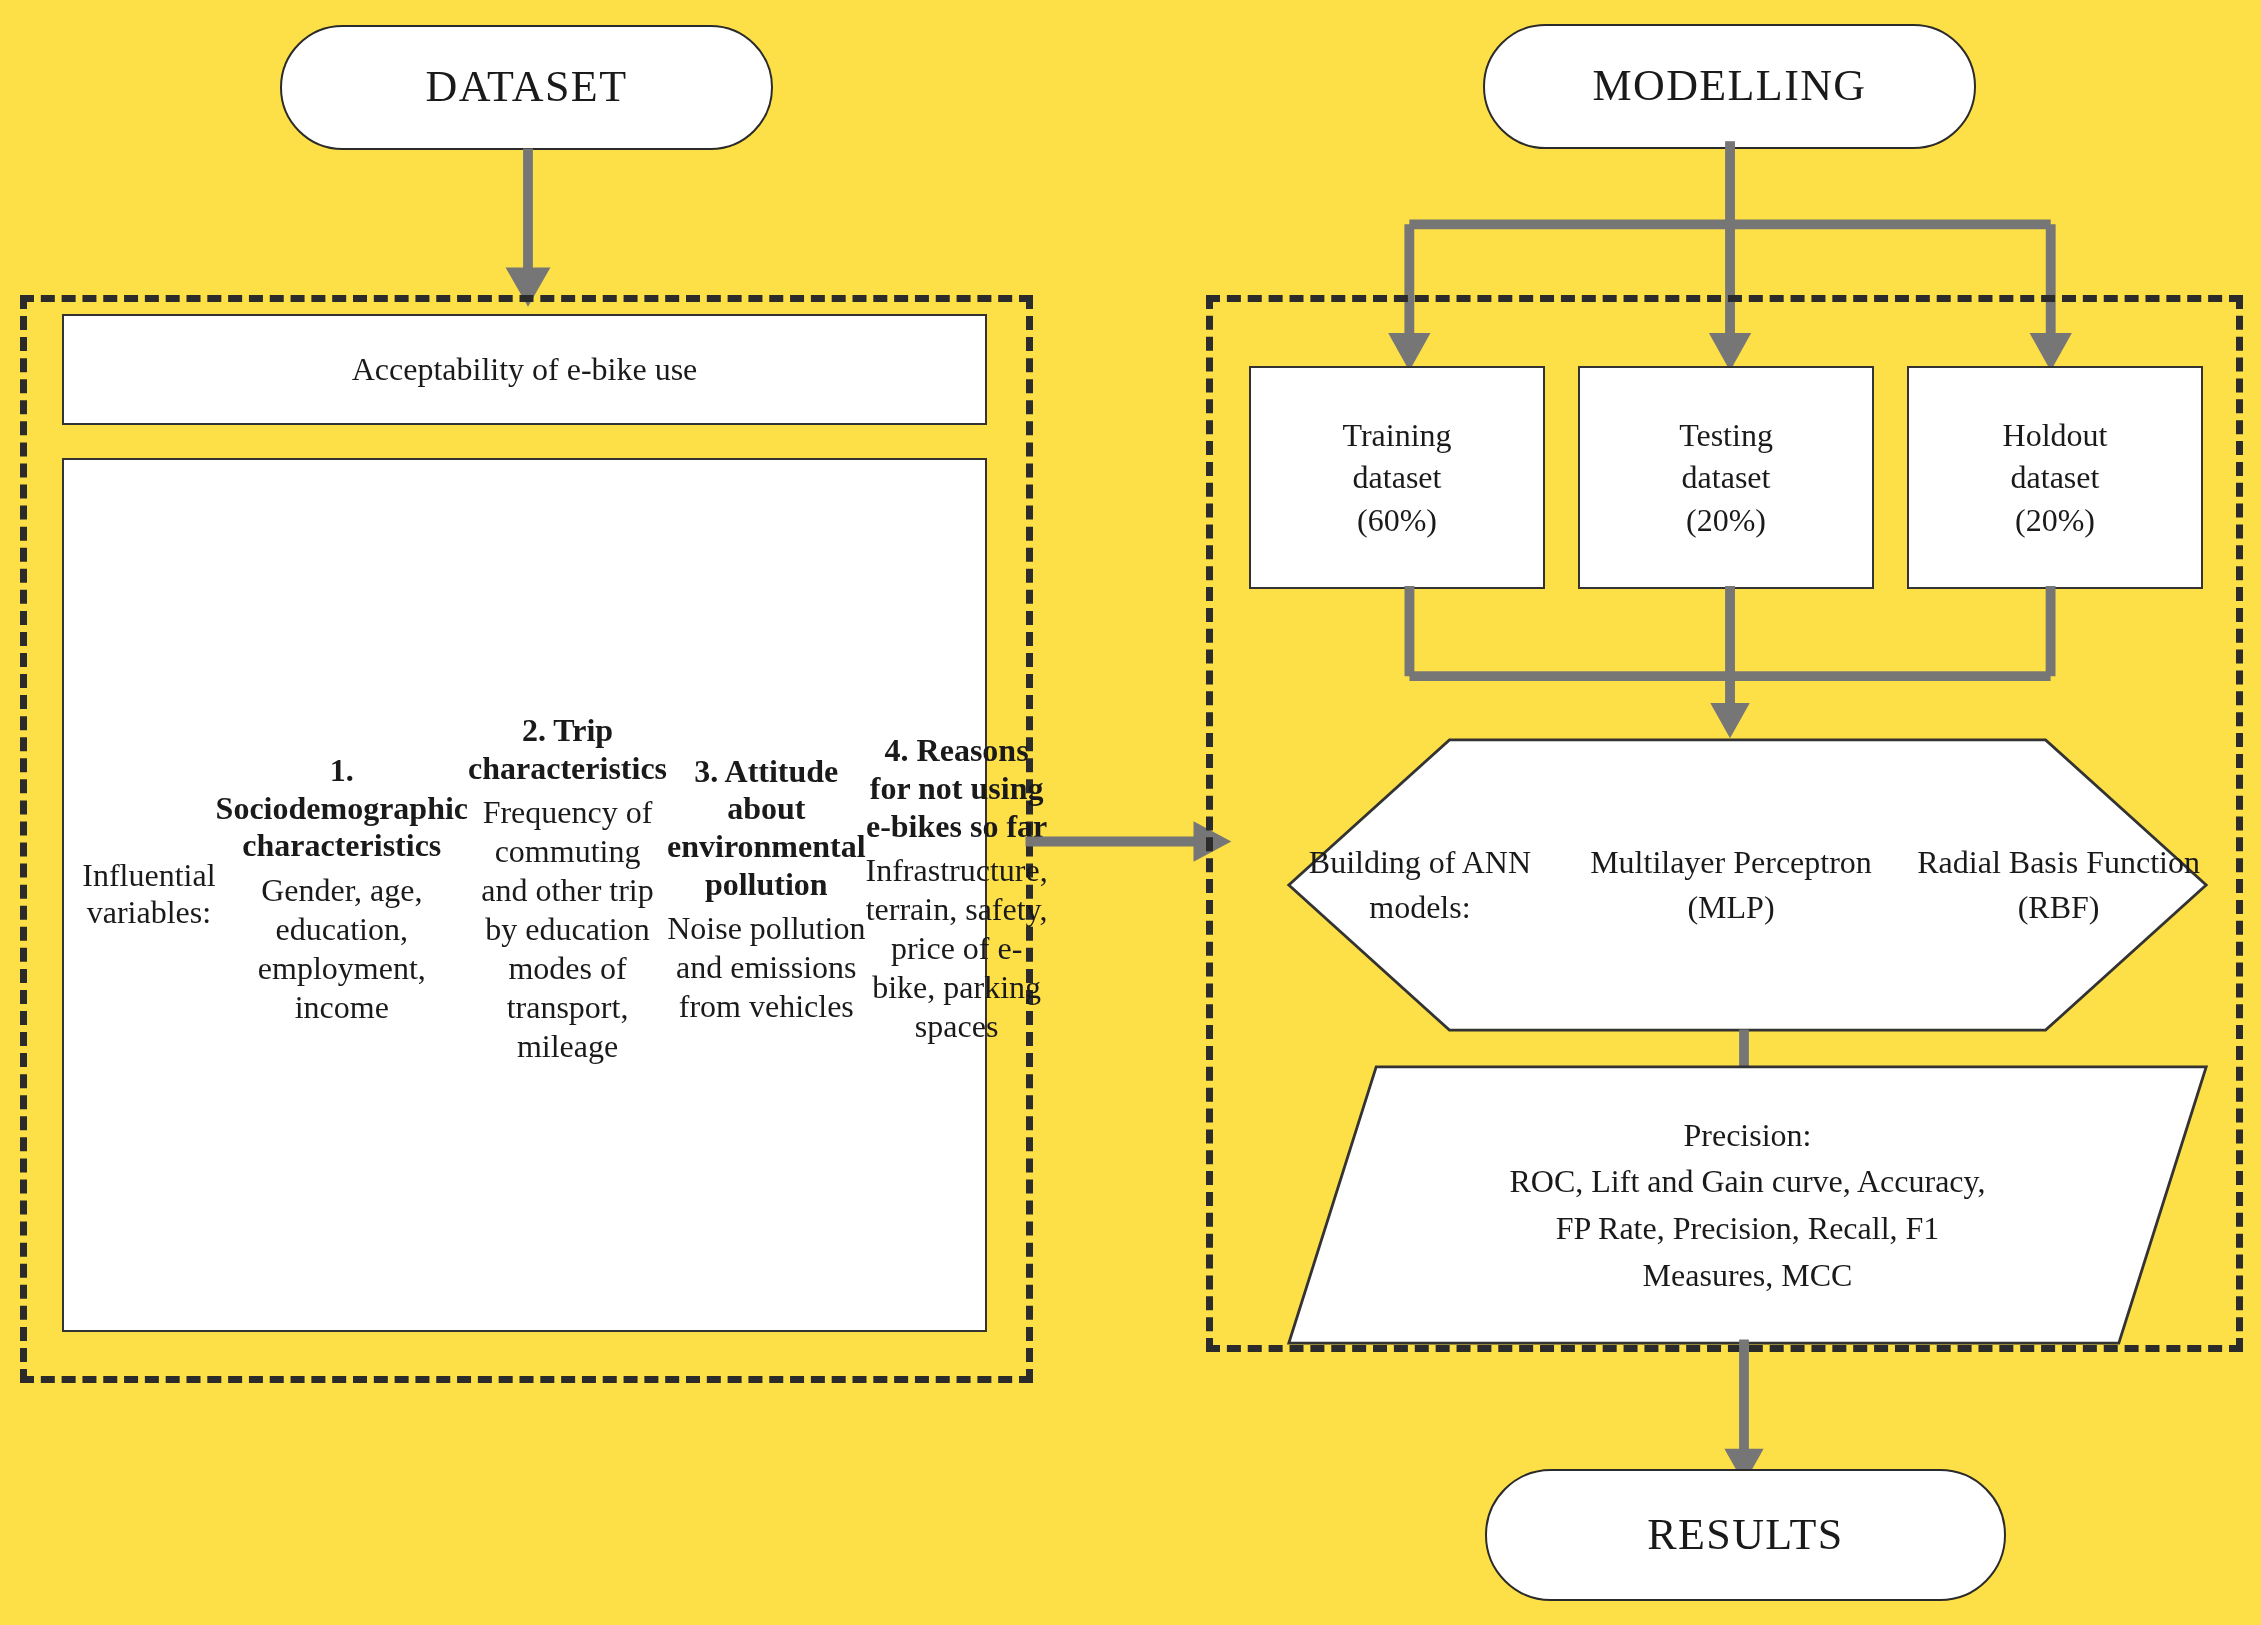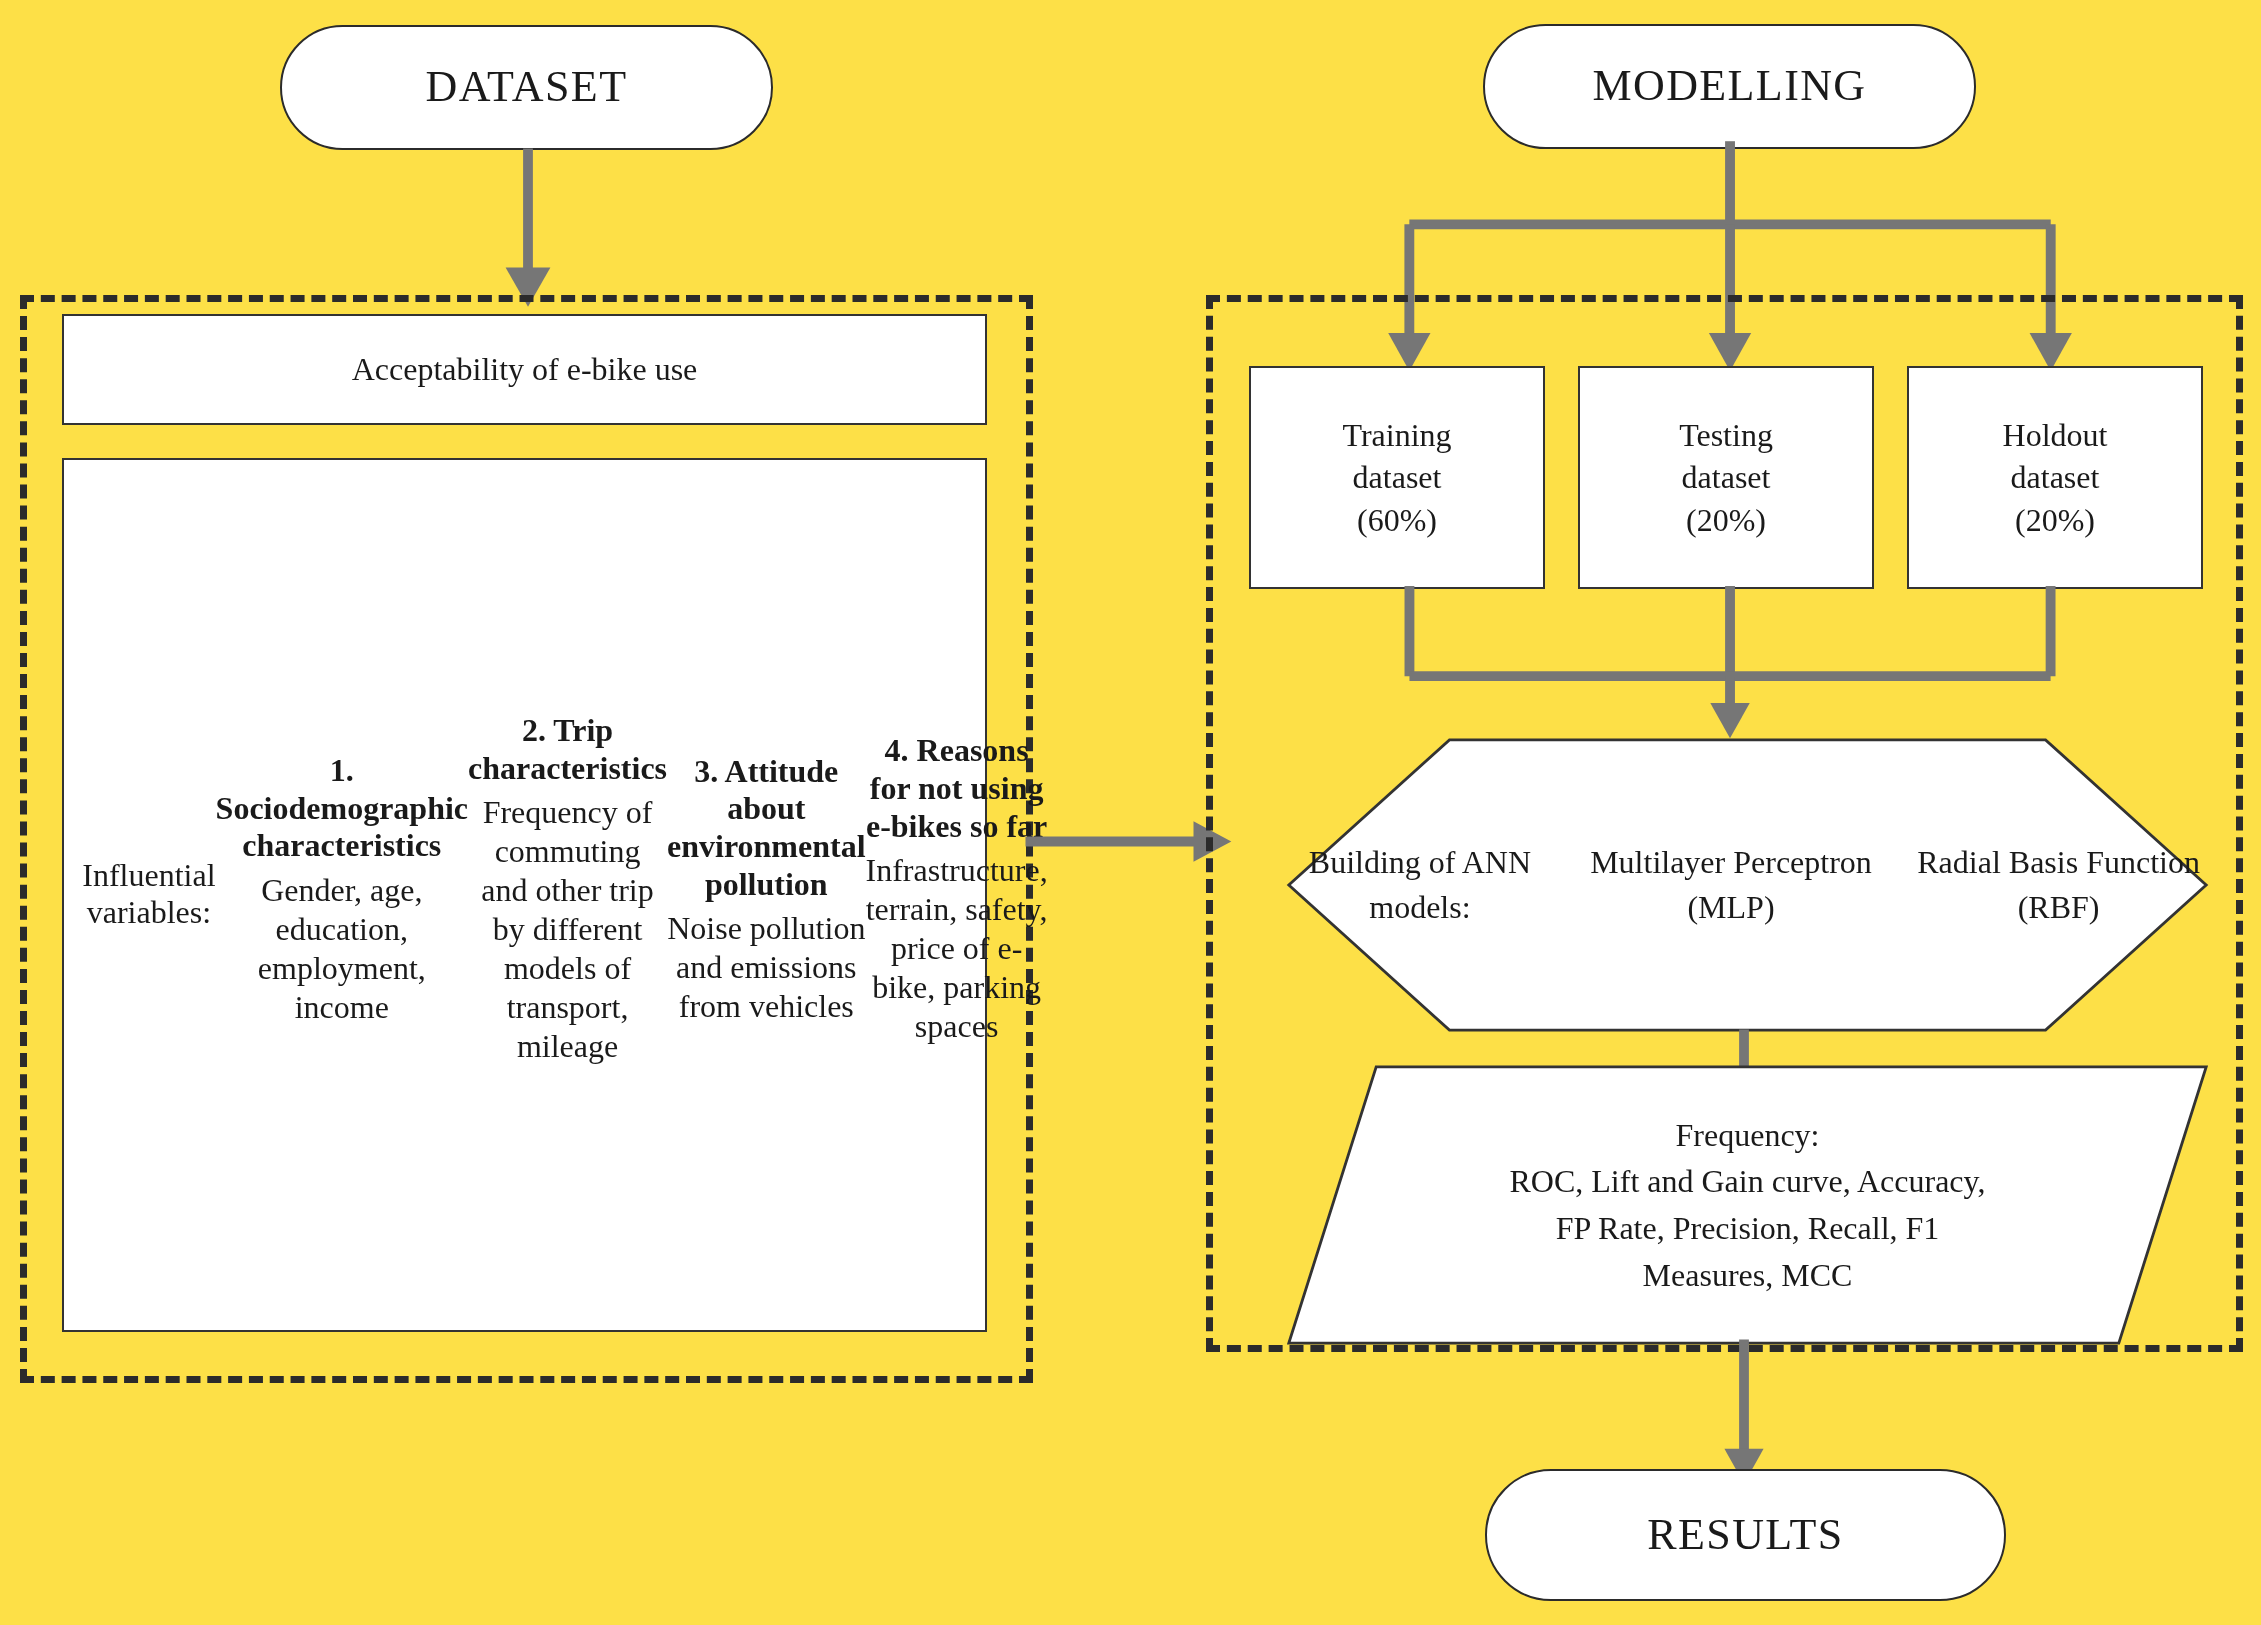--- a/index.html
+++ b/index.html
@@ -144,21 +144,21 @@
   <div class="abs var-panel" style="left:62px; top:458px; width:925px; height:874px;">
     <div class="var-heading">Influential variables:</div>
 
     <div class="var-block">
       <div class="var-title">1. Sociodemographic characteristics</div>
       <div class="var-items">Gender, age, education, employment, income</div>
     </div>
 
     <div class="var-block">
       <div class="var-title">2. Trip characteristics</div>
-      <div class="var-items">Frequency of commuting and other trip by different models of transport, mileage</div>
+      <div class="var-items">Frequency of commuting and other trip by education modes of transport, mileage</div>
     </div>
 
     <div class="var-block">
       <div class="var-title">3. Attitude about environmental pollution</div>
       <div class="var-items">Noise pollution and emissions from vehicles</div>
     </div>
 
     <div class="var-block">
       <div class="var-title">4. Reasons for not using e-bikes so far</div>
       <div class="var-items">Infrastructure, terrain, safety, price of e-bike, parking spaces</div>
@@ -249,21 +249,21 @@
       <line x1="50" y1="0" x2="50" y2="88" stroke="#767676" stroke-width="14"></line>
       <polygon points="50,126 22,76 78,76" fill="#767676"></polygon>
     </svg>
   </div>
 
   <div class="parawrap" style="left:1286px; top:1064px; width:923px; height:282px;">
     <svg width="923" height="282" viewBox="0 0 1310 400">
       <polygon points="128,4 1306,4 1182,396 4,396" fill="#ffffff" stroke="#333333" stroke-width="4"></polygon>
     </svg>
     <div class="para-text">
-      <div>Frequency:</div>
+      <div>Precision:</div>
       <div>ROC, Lift and Gain curve, Accuracy,</div>
       <div>FP Rate, Precision, Recall, F1</div>
       <div>Measures, MCC</div>
     </div>
   </div>
 
   <div class="conn" style="left:1709px; top:1339px; width:70px; height:148px;">
     <svg width="70" height="148" viewBox="0 0 100 210">
       <line x1="50" y1="0" x2="50" y2="168" stroke="#767676" stroke-width="14"></line>
       <polygon points="50,206 22,156 78,156" fill="#767676"></polygon>

